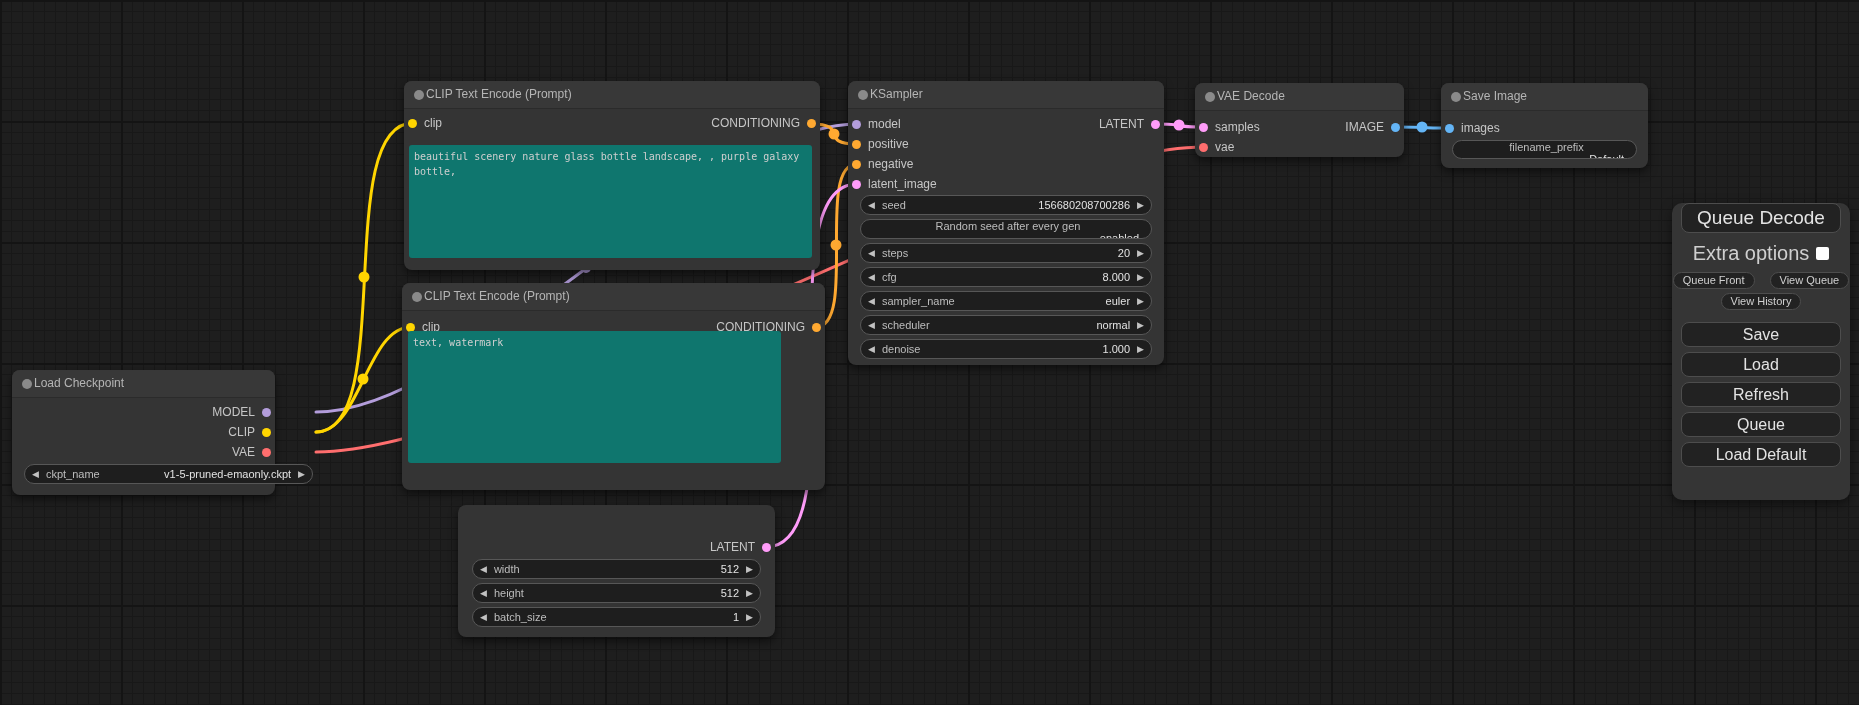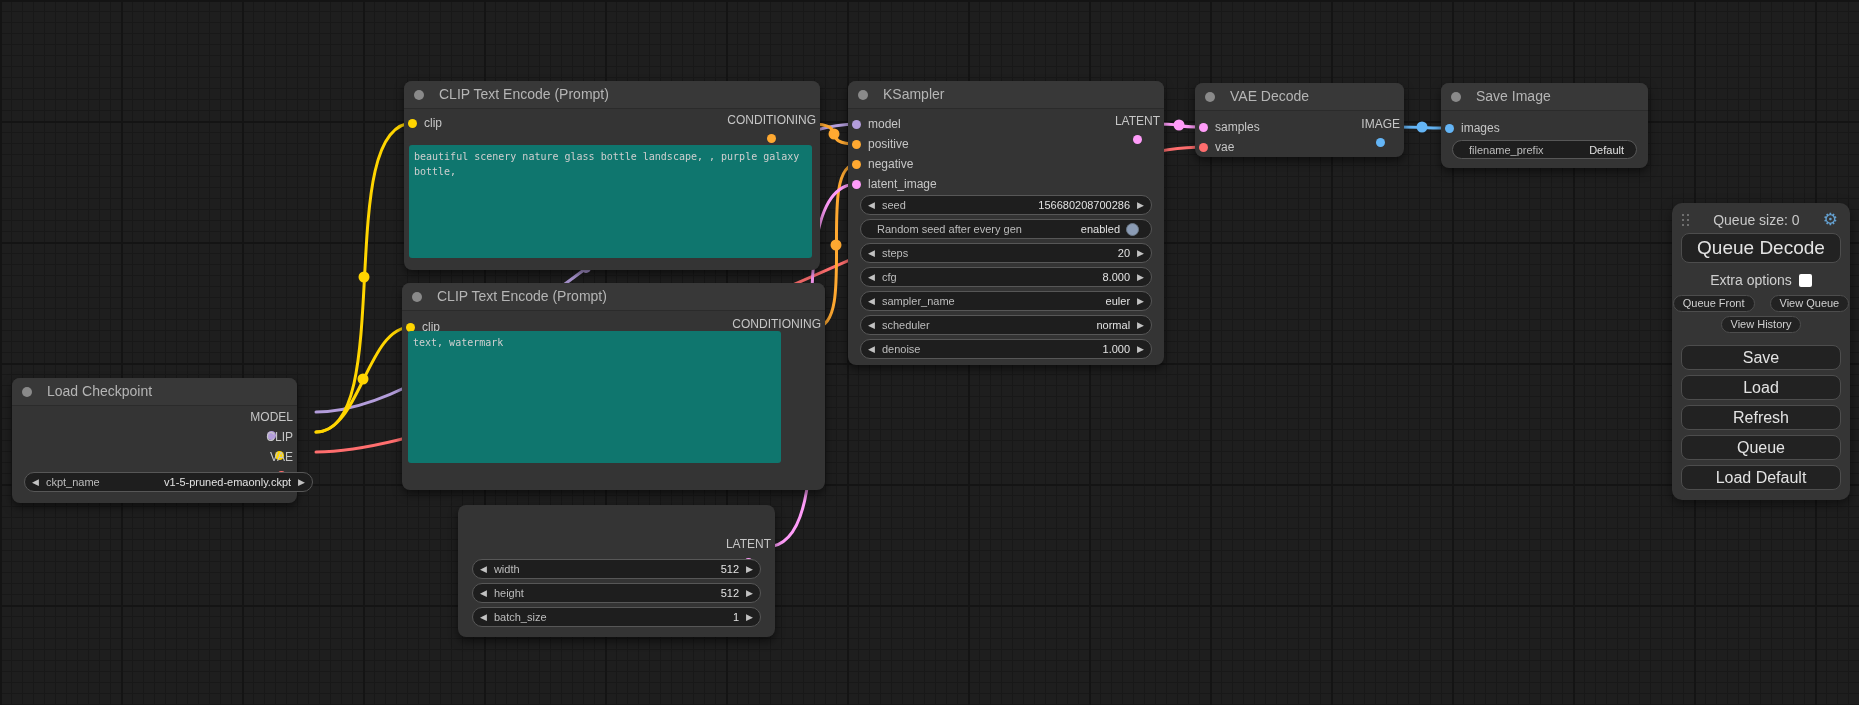--- a/index.html
+++ b/index.html
@@ -29,46 +29,46 @@
     background:#383838;
     border-radius:8px 8px 0 0;
     border-bottom:1px solid #2b2b2b;
   }
   .ndot {
     position:absolute; left:10px; top:9px;
     width:10px; height:10px; border-radius:50%;
     background:#8a8a8a;
   }
   .ntitle {
-    display:block; padding-left:35px;
-    line-height:27px; font-size:14px; color:#b5b5b5;
+    display:block; padding-left:22px;
+    line-height:27px; font-size:12px; color:#b5b5b5;
     white-space:nowrap;
   }
   .slot {
     position:absolute; height:20px;
     display:flex; align-items:center; gap:7px;
     font-size:12px; color:#c6c6c6; white-space:nowrap;
   }
   .slot.in  { left:4px; }
-  .slot.out { right:4px;flex-direction:column; }
+  .slot.out { right:4px; }
   .sdot { width:9px; height:9px; border-radius:50%; flex:none; }
 
   .widget {
     position:absolute; height:20px;
     background:#1e1e1e;
     border:1px solid #575757;
     border-radius:10px;
     display:flex; align-items:center;
     font-size:11px; color:#c2c2c2;
     overflow:hidden; white-space:nowrap;
   }
   .warrow { font-size:9px; color:#c2c2c2; padding:0 7px; line-height:18px; }
   .wlabel { color:#bdbdbd; }
   .wvalue { margin-left:auto; color:#e2e2e2; }
-  .widget.noarrow { padding:0 12px; }
+  .widget.noarrow { padding:0 12px;flex-direction:column; }
   .widget.noarrow .wlabel { margin-left:4px; }
   .wtoggle {
     width:13px; height:13px; border-radius:50%;
     margin-left:6px; flex:none;
     border:1px solid #6b7886;
   }
   .prompt-box {
     position:absolute;
     background:#0f766e;
     border-radius:3px;
@@ -97,21 +97,21 @@
   .gear { font-size:17px; line-height:14px; }
   .btn {
     display:block; margin:0 9px 5px;
     background:#222222; border:1px solid #4d4d4d; border-radius:8px;
     color:#e3e3e3; text-align:center; cursor:pointer;
   }
   .btn-big { height:25px; font-size:16px; line-height:23px; }
   .btn-prompt { height:30px; font-size:19px; line-height:28px; margin-bottom:9px; border-radius:8px; }
   .extra-row {
     display:flex; align-items:center; justify-content:center; gap:7px;
-    font-size:14px; color:#cfcfcf; margin-bottom:7px;
+    font-size:20px; color:#cfcfcf; margin-bottom:7px;
   }
   .checkbox { width:13px; height:13px; background:#ffffff; border-radius:2px; }
   .pill-row { display:flex; justify-content:center; gap:15px; margin-bottom:4px; }
   .btn-pill {
     background:#222222; border:1px solid #4d4d4d; border-radius:9px;
     font-size:11px; color:#d0d0d0; padding:1px 9px 2px; cursor:pointer;
   }
   .vh-row { margin-bottom:12px; }
 </style>
 </head>
@@ -131,21 +131,21 @@
   <circle cx="364" cy="277" r="5.5" style="fill: rgb(255, 213, 0);"></circle>
   <circle cx="363" cy="379" r="5.5" style="fill: rgb(255, 213, 0);"></circle>
   <circle cx="760" cy="300" r="5" style="fill: rgb(255, 110, 110);"></circle>
   <circle cx="834" cy="134" r="5.5" style="fill: rgb(255, 169, 49);"></circle>
   <circle cx="836" cy="245" r="5.5" style="fill: rgb(255, 169, 49);"></circle>
   <circle cx="811" cy="365" r="5" style="fill: rgb(255, 156, 249);"></circle>
   <circle cx="1179" cy="125" r="5.5" style="fill: rgb(255, 156, 249);"></circle>
   <circle cx="1422" cy="127" r="5.5" style="fill: rgb(100, 181, 246);"></circle>
 </svg>
 
-<div class="node" style="left:12px;top:378px;width:285px;height:125px">
+<div class="node" style="left:12px;top:370px;width:263px;height:125px">
   <div class="nhead">
     <span class="ndot"></span>
     <span class="ntitle">Load Checkpoint</span>
   </div>
   <div class="slot out" style="top:32px">
     <span>MODEL</span>
     <span class="sdot" style="background-color: rgb(179, 157, 219);"></span>
   </div>
   <div class="slot out" style="top:52px">
     <span>CLIP</span>
@@ -317,27 +317,20 @@
     <span class="sdot" style="background-color: rgb(100, 181, 246);"></span>
     <span>images</span>
   </div>
   <div class="widget noarrow" style="left:11px;top:57px;width:185px;height:19px">
     <span class="wlabel">filename_prefix</span>
     <span class="wvalue">Default</span>
   </div>
 </div>
 
 <div class="queue-panel">
-  <div class="qp-header">
-    <span class="drag-handle">
-        <i></i>
-      </span>
-    <span class="qp-title">Queue size: 0</span>
-    <span class="gear" style="color: rgb(100, 160, 208);">⚙</span>
-  </div>
   <div class="btn btn-prompt">Queue Decode</div>
   <div class="extra-row">
     <span>Extra options</span>
     <span class="checkbox"></span>
   </div>
   <div class="pill-row">
     <span class="btn-pill">Queue Front</span>
     <span class="btn-pill">View Queue</span>
   </div>
   <div class="pill-row vh-row">

